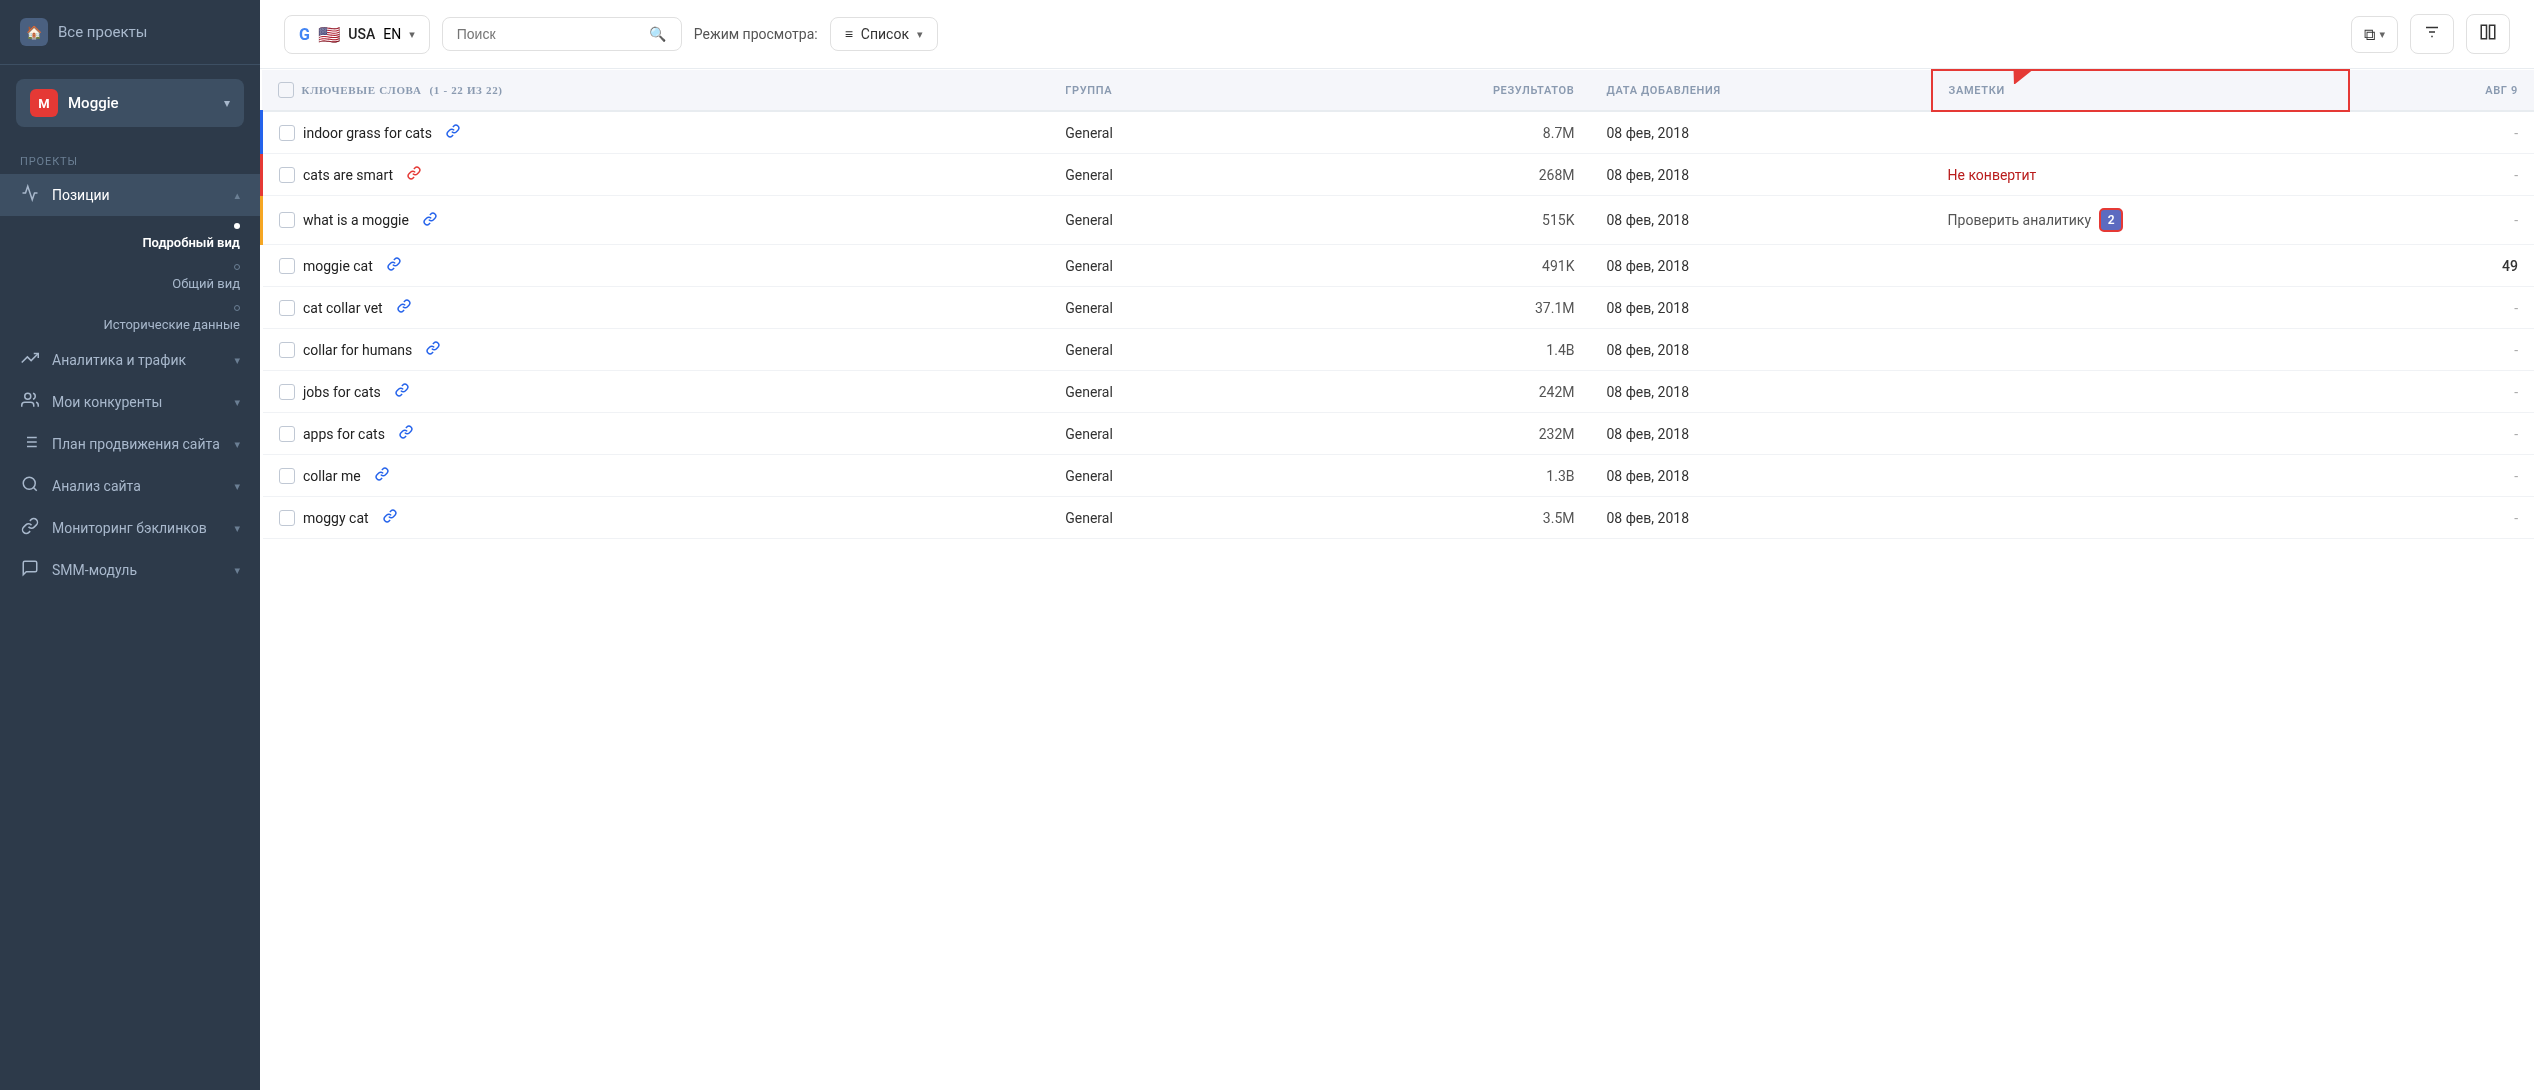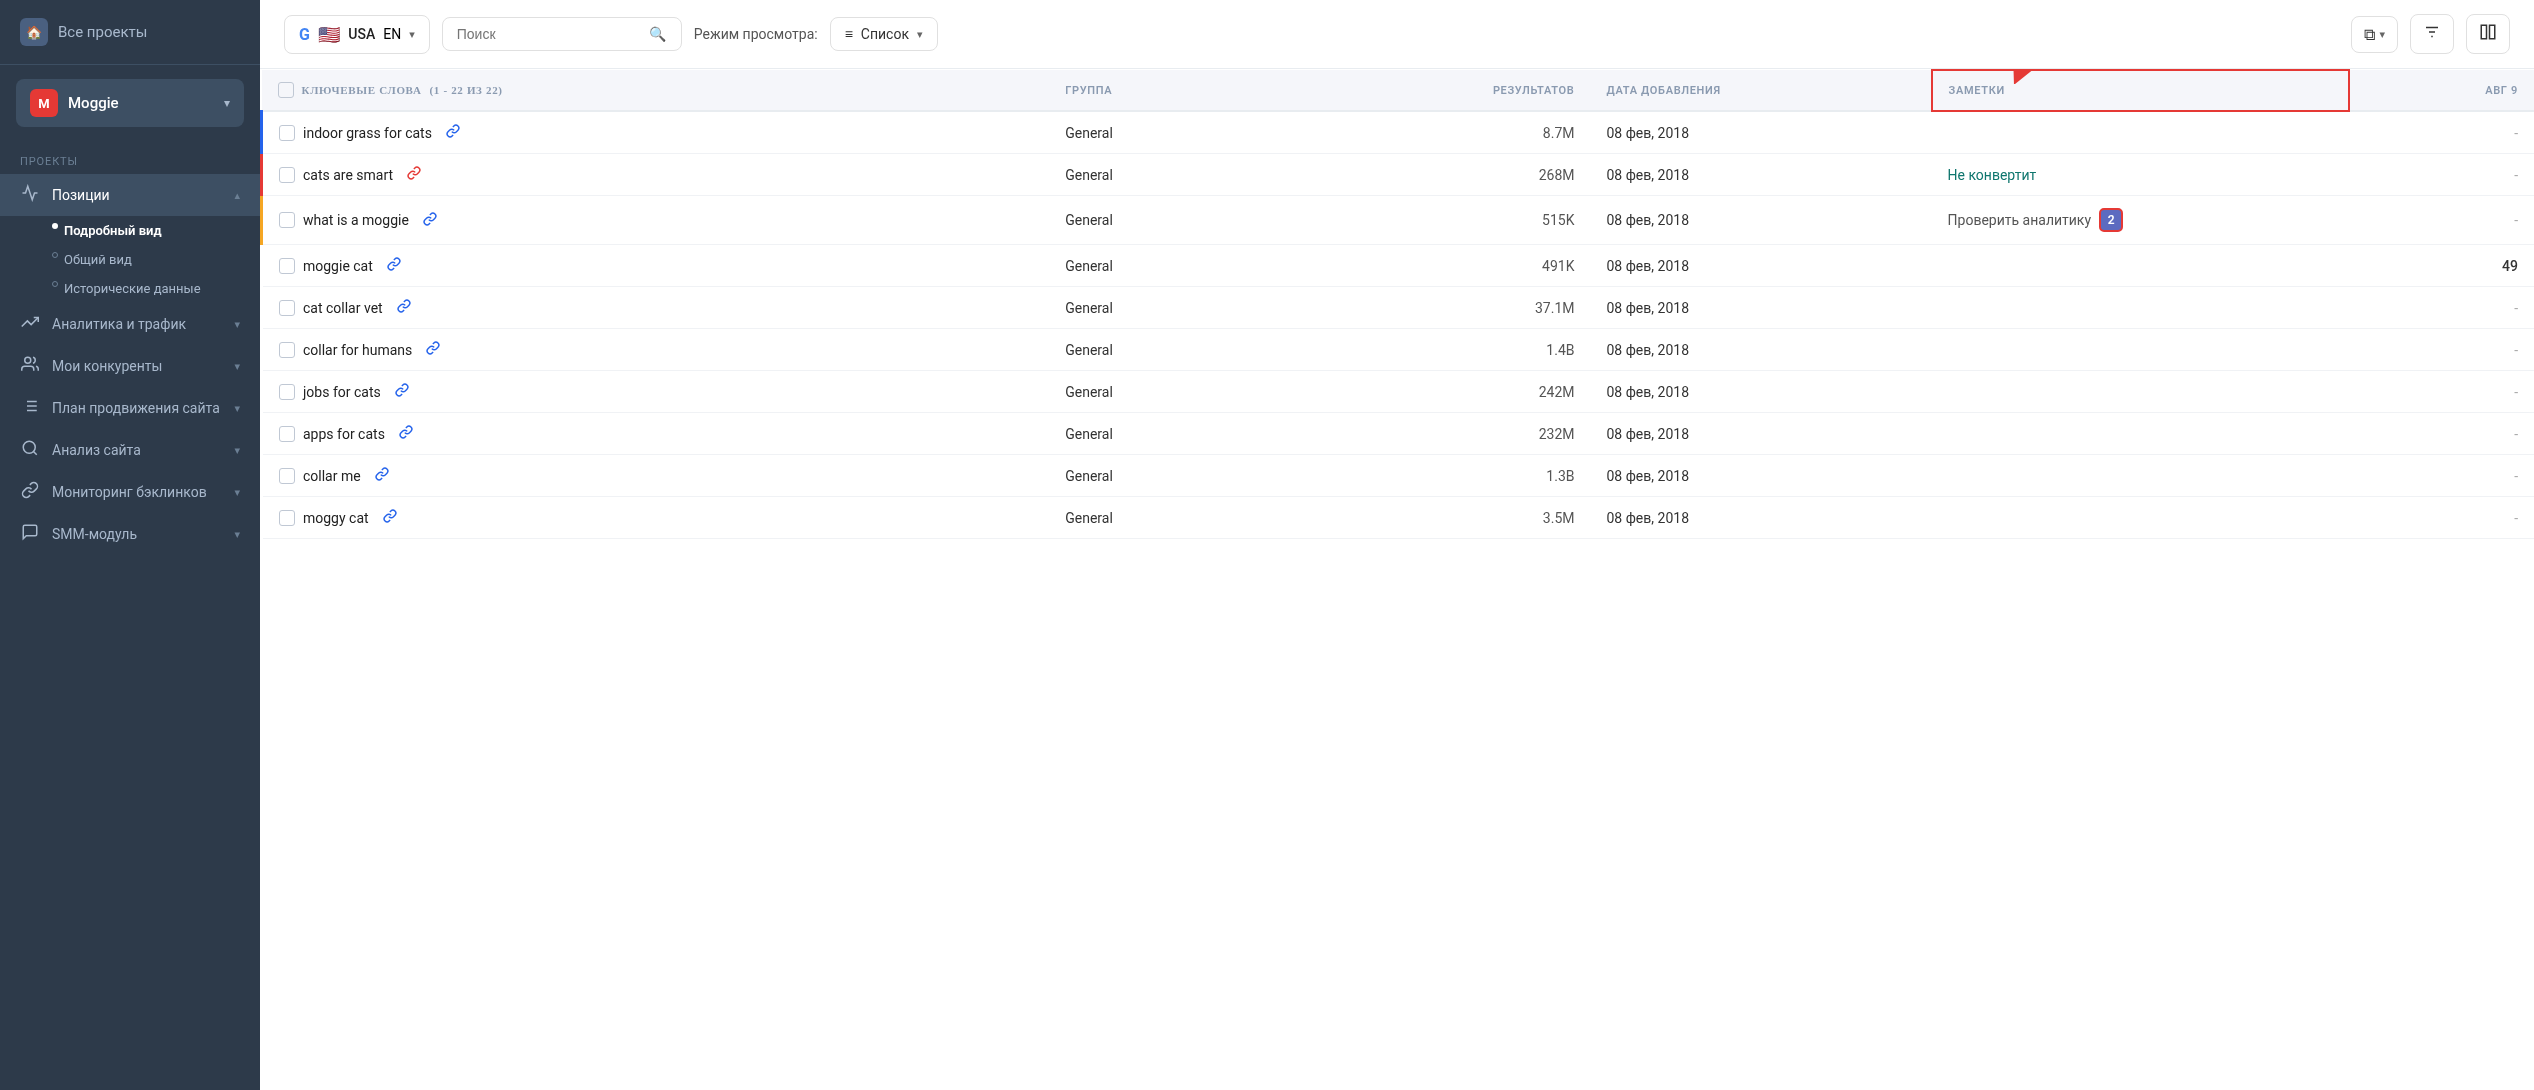--- a/index.html
+++ b/index.html
@@ -72,21 +72,21 @@
     .sidebar-item.active { color: #fff; background: #3d4f63; }
     .sidebar-item-icon { width: 20px; text-align: center; font-size: 16px; }
     .sidebar-item-label { flex: 1; }
     .sidebar-item-chevron { font-size: 11px; color: #6b7f94; }
     .sidebar-submenu { padding-left: 52px; }
     .sidebar-subitem {
       padding: 7px 20px 7px 0;
       font-size: 13px;
       color: #a8b8cc;
       cursor: pointer;
-      display: flex; align-items: flex-start; gap: 6px;
+      display: flex; align-items: flex-end; gap: 6px; flex-direction: column;
     }
     .sidebar-subitem.active { color: #fff; font-weight: 600; }
     .sidebar-subitem-dot {
       width: 6px; height: 6px;
       border-radius: 50%;
       background: #fff;
       display: inline-block;
     }
     .sidebar-subitem-dot-dim {
       width: 6px; height: 6px;
@@ -464,21 +464,21 @@
                     <path d="M14 11a5 5 0 0 0-7.54-.54l-3 3a5 5 0 0 0 7.07 7.07l1.71-1.71"></path>
                   </svg>
           </span>
         </div>
       </td>
       <td>General</td>
       <td class="col-results">268M</td>
       <td>08 фев, 2018</td>
       <td>
         <div style="display:flex;align-items:center;gap:8px;">
-          <span style="color:#0f766e;">Не конвертит</span>
+          <span style="color:#b91c1c;">Не конвертит</span>
 
         </div>
       </td>
       <td class="col-dash">-</td>
     </tr>
           <tr style="border-left: 3px solid rgb(245, 166, 35);">
       <td class="col-keyword">
         <div class="keyword-cell">
           <div class="checkbox-fake"></div>
           <span class="keyword-text">what is a moggie</span>

